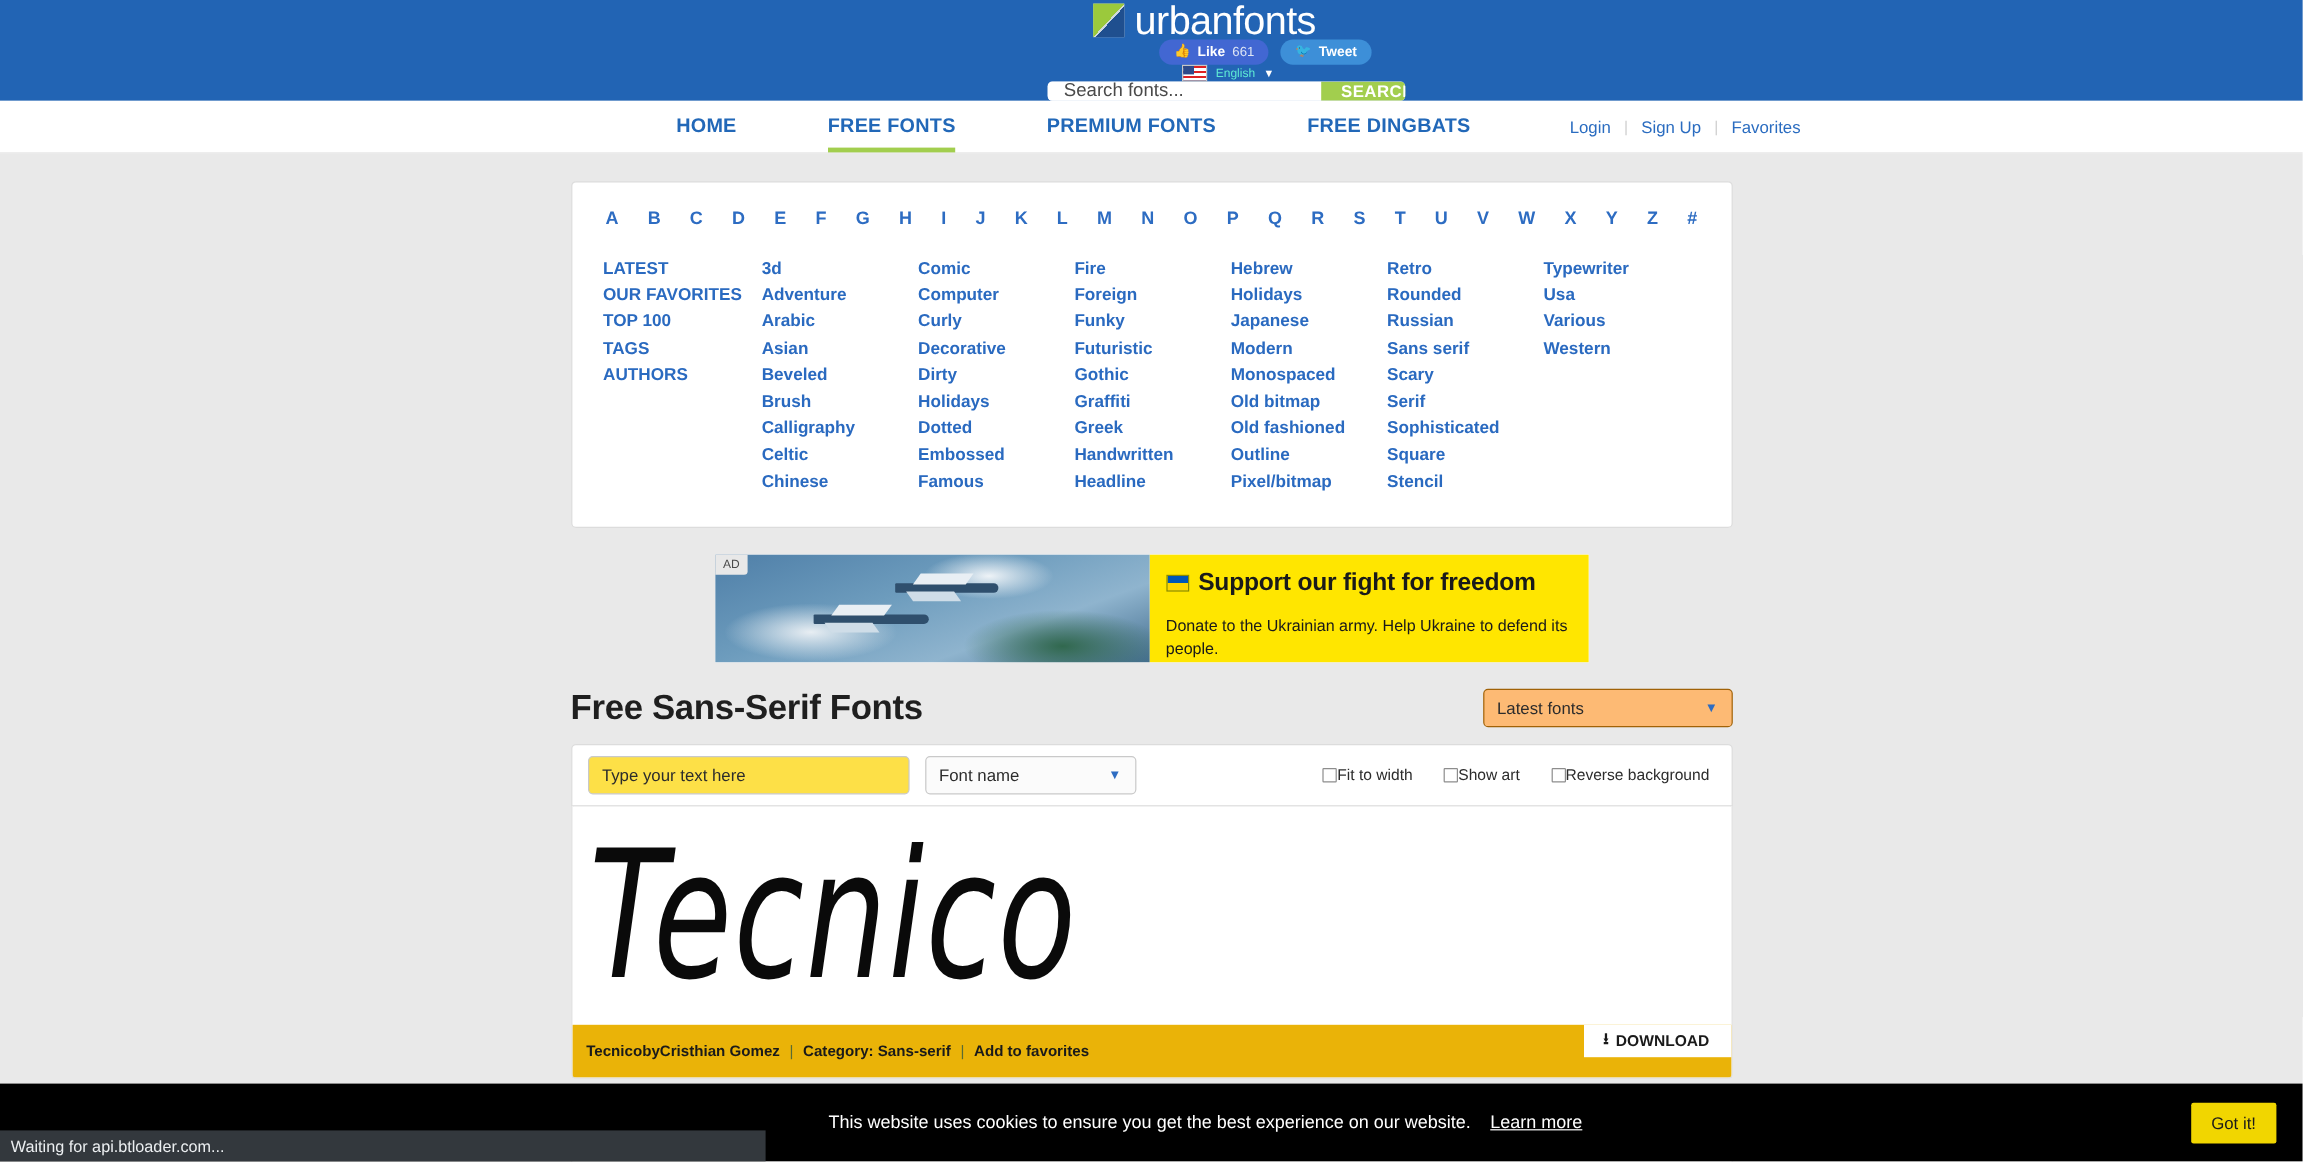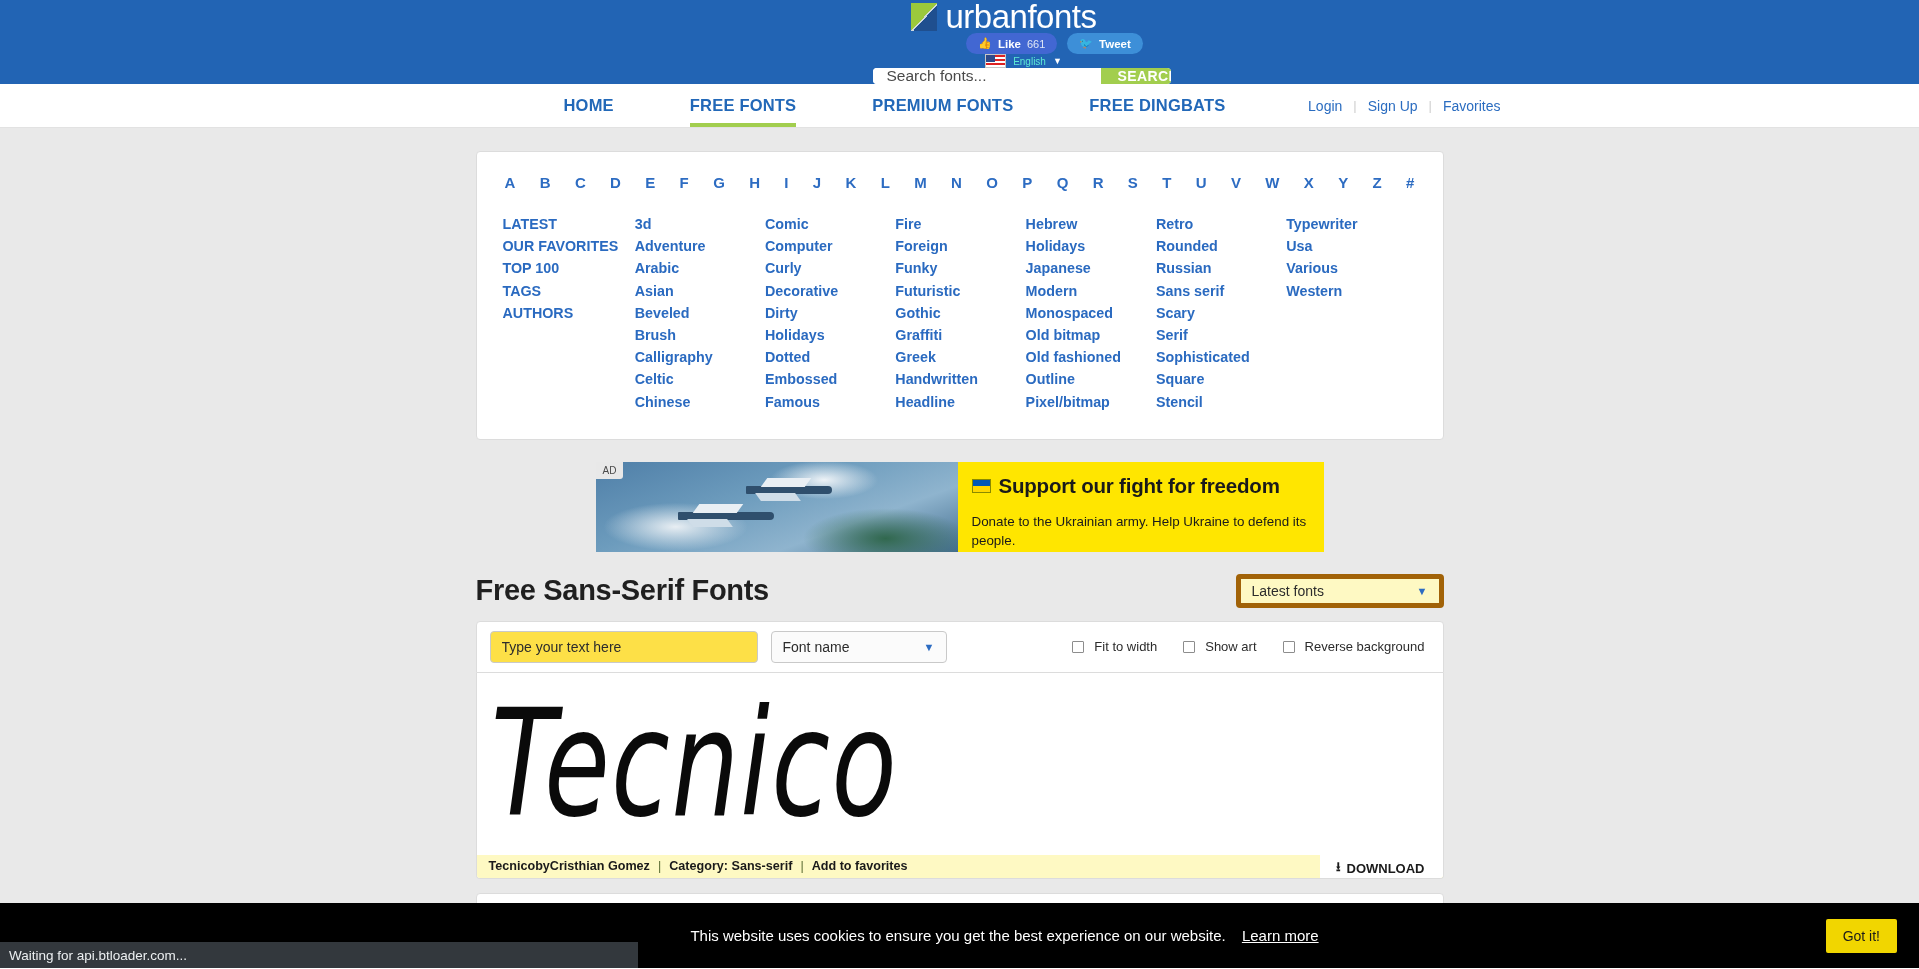--- a/index.html
+++ b/index.html
@@ -293,22 +293,22 @@
     justify-content: space-between;
   }
   #sectitle {
     font-size: 29px;
     font-weight: bold;
     color: #1f1f1f;
     letter-spacing: -0.3px;
   }
   #sortsel {
     width: 208px; height: 32px;
-    background: #fef9c3;
-    border: 5px solid #a16207;
+    background: #fdba74;
+    border: 1px solid #a16207;
     border-radius: 4px;
     display: flex;
     align-items: center;
     justify-content: space-between;
     padding: 12px 11px;
     font-size: 14px;
     color: #2c2c2c;
     cursor: pointer;
   }
   #sortsel .cv { color: #2d6cc2; font-size: 11px; }
@@ -345,21 +345,21 @@
     display: flex;
     align-items: center;
     justify-content: space-between;
     padding: 0 11px;
     font-size: 14px;
     color: #2c2c2c;
     cursor: pointer;
   }
   #fontname .cv { color: #2d6cc2; font-size: 11px; }
   #checks { margin-left: auto; display: flex; align-items: center; gap: 26px; padding-right: 5px; }
-  .chk { display: flex; align-items: center; gap: 10px; font-size: 13px; color: #2c2c2c; cursor: pointer; }
+  .chk { display: flex; align-items: center; gap: 0; font-size: 13px; color: #2c2c2c; cursor: pointer; }
   .chk .box {
     width: 12px; height: 12px;
     border: 1px solid #8d8d8d;
     background: #fff;
     border-radius: 1px;
     flex: none;
   }
 
   
   #fontcard {
@@ -381,22 +381,22 @@
     font-style: italic;
     font-size: 148px;
     line-height: 1;
     color: #0a0a0a;
     white-space: nowrap;
     transform: scaleX(0.72);
     transform-origin: left center;
     letter-spacing: 2px;
   }
   #cardbar {
-    height: 23px;
-    background: #fef9c3;
+    height: 44px;
+    background: #eab308;
     display: flex;
     align-items: center;
     padding-left: 12px;
     font-size: 12.6px;
     color: #1a1a1a;
     font-weight: bold;
     position: relative;
   }
   #cardbar .sep { color: #5a6b33; margin: 0 8px; font-weight: normal; }
   .cardlink { cursor: pointer; }

